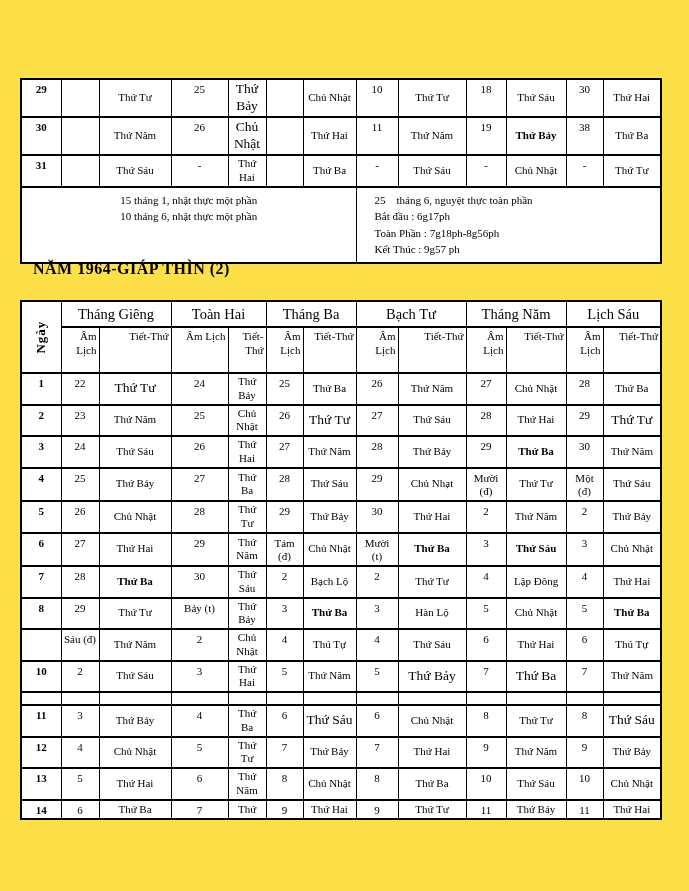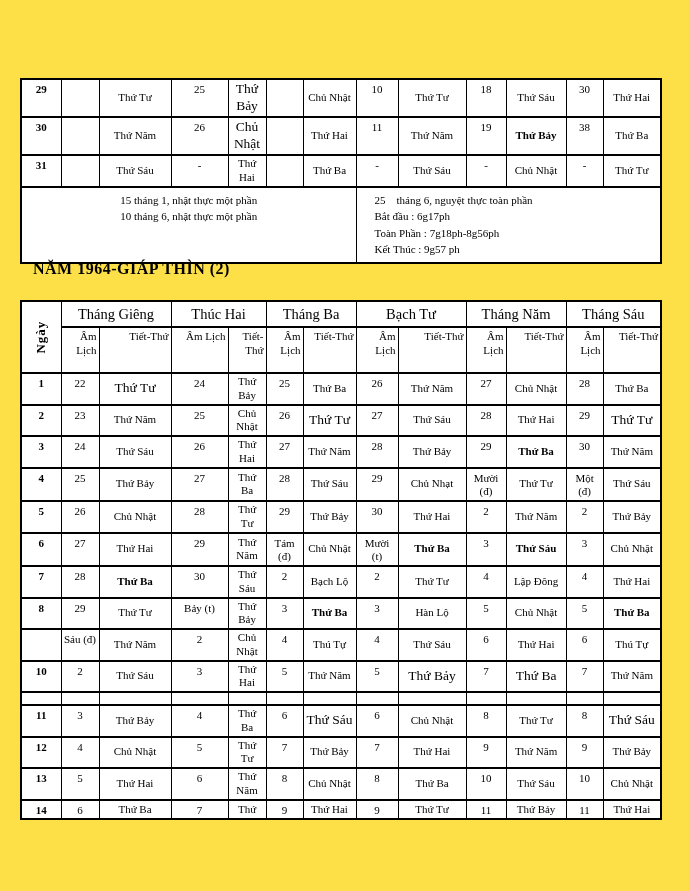--- a/index.html
+++ b/index.html
@@ -142,25 +142,25 @@
         <col style="width:60px">
         <col style="width:37px">
       <col style="width:58px">
     </colgroup>
     <thead>
       <tr>
         <th rowspan="2" class="day-head">
           <span class="vert">Ngày</span>
         </th>
         <th colspan="2" class="month">Tháng Giêng</th>
-        <th colspan="2" class="month">Thúc Hai</th>
+        <th colspan="2" class="month">Toàn Hai</th>
         <th colspan="2" class="month">Tháng Ba</th>
         <th colspan="2" class="month">Bạch Tư</th>
         <th colspan="2" class="month">Tháng Năm</th>
-        <th colspan="2" class="month">Tháng Sáu</th>
+        <th colspan="2" class="month">Lịch Sáu</th>
       </tr>
       <tr>
         <th class="sub">Âm Lịch</th>
         <th class="sub">Tiết-Thứ</th>
         <th class="sub">Âm Lịch</th>
         <th class="sub">Tiết-Thứ</th>
         <th class="sub">Âm Lịch</th>
         <th class="sub">Tiết-Thứ</th>
         <th class="sub">Âm Lịch</th>
         <th class="sub">Tiết-Thứ</th>

